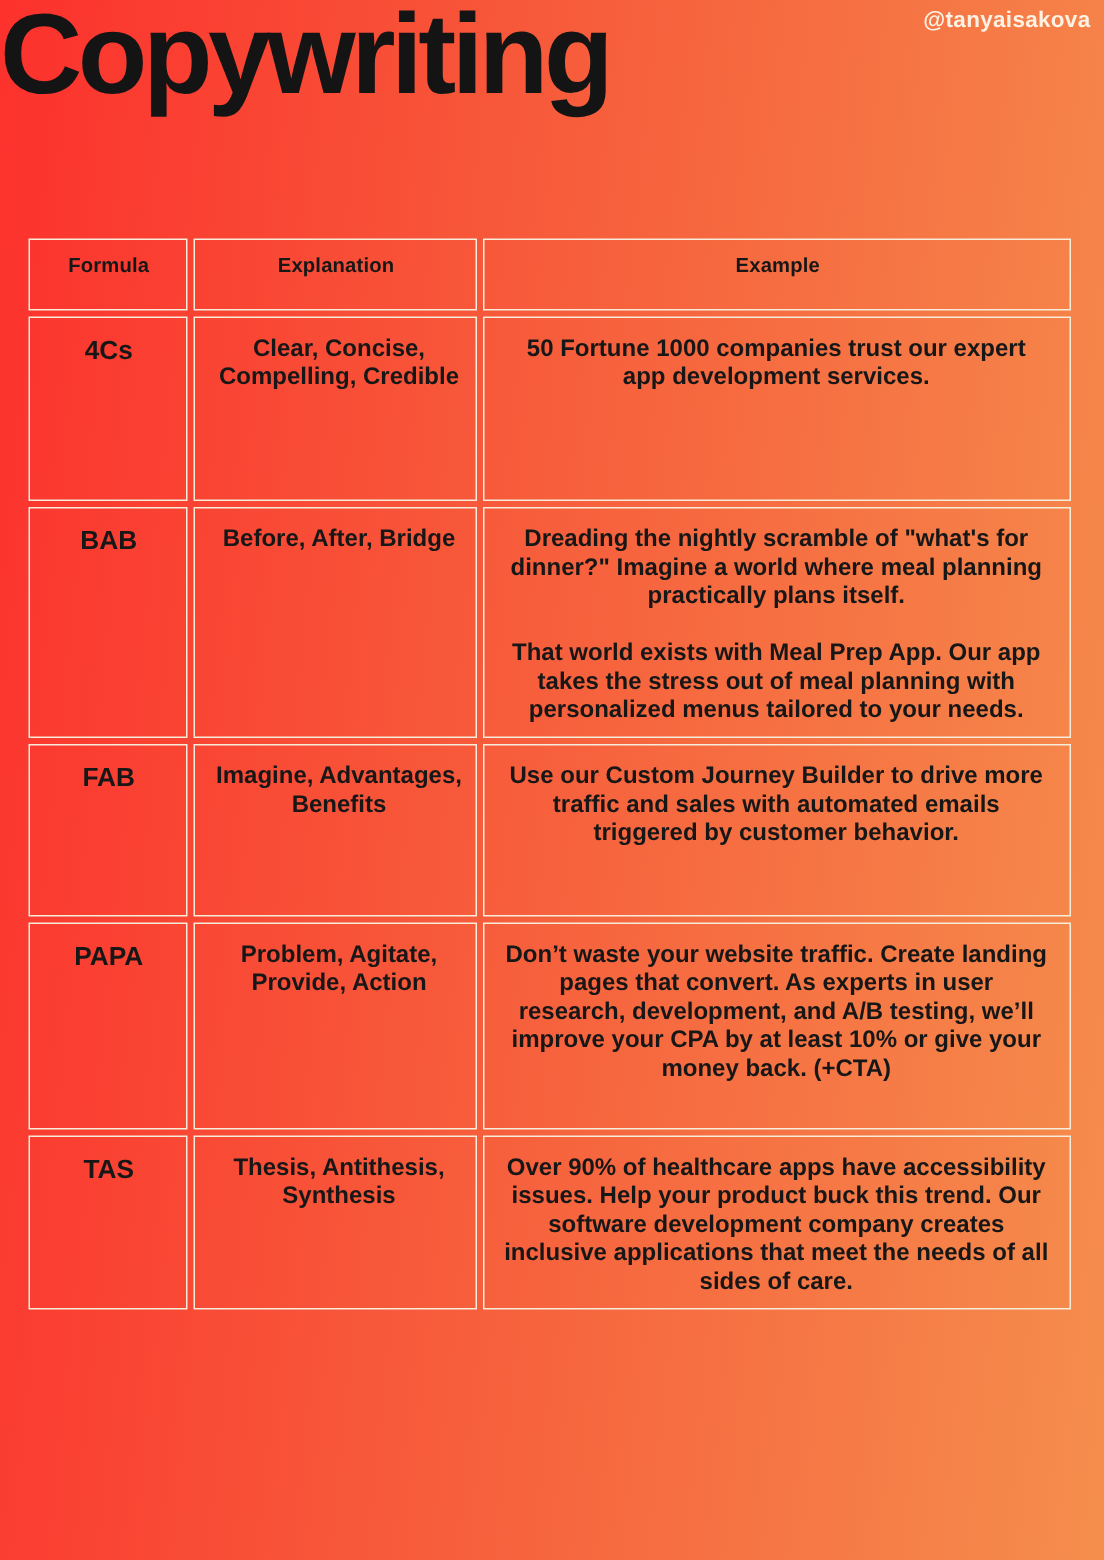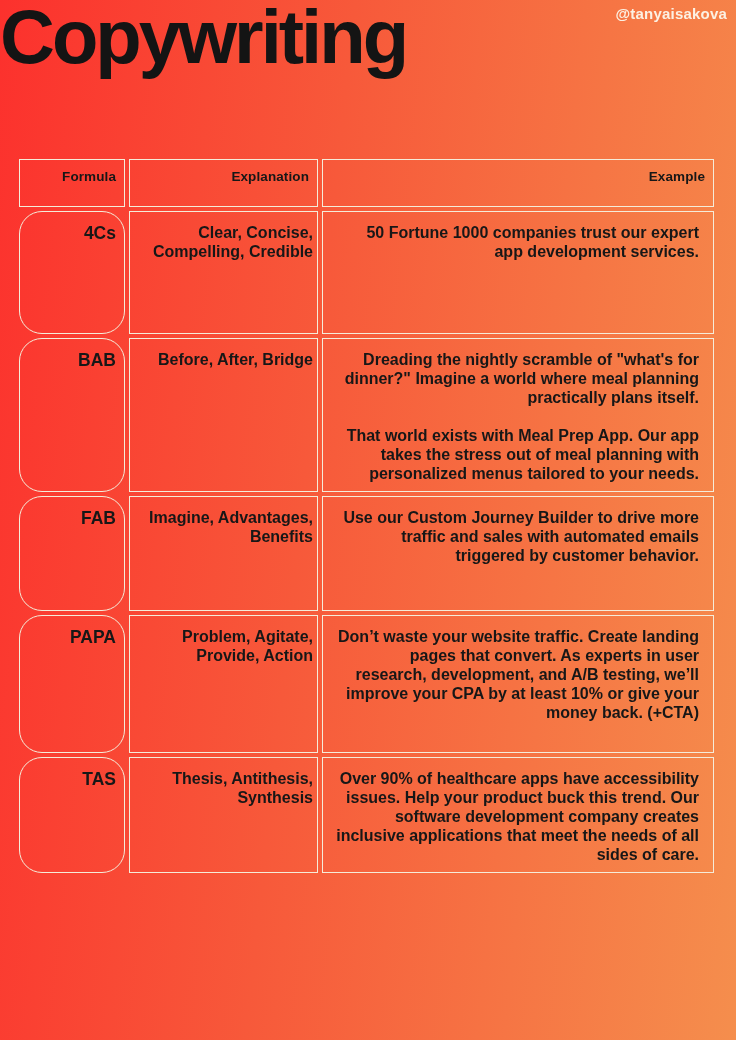--- a/index.html
+++ b/index.html
@@ -37,27 +37,27 @@
     position: absolute;
     left: 15px; top: 155px;
     width: 703px;
     table-layout: fixed;
     border-collapse: separate;
     border-spacing: 4px;
   }
   th, td {
     border: 1.6px solid #f5ecd9;
     vertical-align: top;
-    text-align: right;
+    text-align: center;
     color: #171717;
     font-weight: 700;
     padding: 9px 8px 8px 9px;
   }
   th { font-size: 13.5px; letter-spacing: 0.1px; }
-  td.formula { font-size: 17.5px; padding-top: 11px; border-radius: 23px; }
+  td.formula { font-size: 17.5px; padding-top: 11px; }
   td.expl    { font-size: 16px;  line-height: 1.2; padding-top: 11px; padding-right: 4px; }
   td.example { font-size: 16px; line-height: 1.19; padding-top: 11px; padding-left: 13px; padding-right: 14px; }
   td.example p { margin: 0 0 19px 0; }
   td.example p:last-child { margin-bottom: 0; }
 </style>
 </head>
 <body>
 
 <div class="poster">
 

